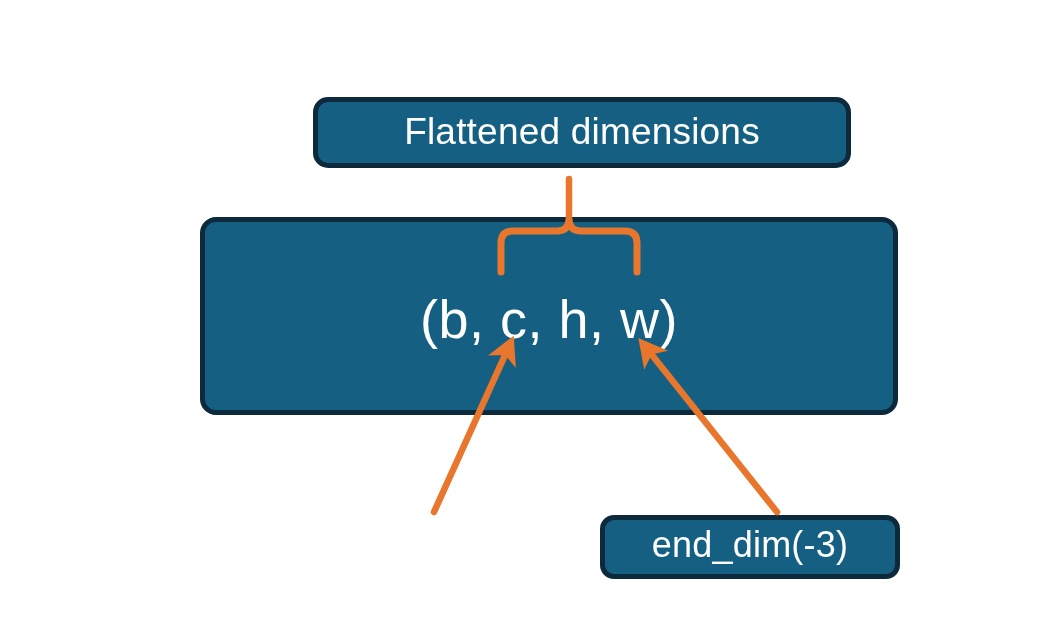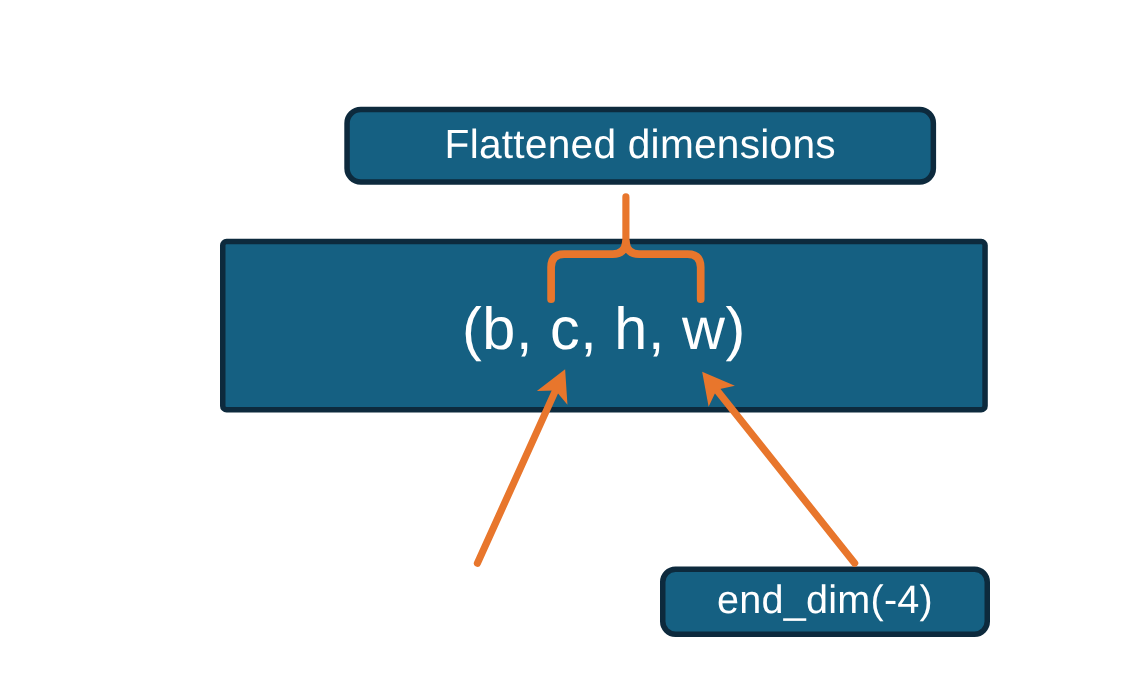--- a/index.html
+++ b/index.html
@@ -46,22 +46,22 @@
     font-size: 37px;
     letter-spacing: 0.2px;
     padding-bottom: 3px;
   }
 
   
   #box-shape {
     left: 180px;
     top: 217px;
     width: 698px;
-    height: 158px;
-    border-radius: 6px;
+    height: 198px;
+    border-radius: 16px;
   }
   #box-shape .box-label {
     font-size: 54px;
     letter-spacing: 0.5px;
     padding-top: 6px;
   }
 
   
   #box-start-dim {
     left: 270px;
@@ -103,21 +103,21 @@
   <div class="box" id="box-flattened">
     <span class="box-label">Flattened dimensions</span>
   </div>
 
   <div class="box" id="box-shape">
     <span class="box-label">(b, c, h, w)</span>
   </div>
 
 
   <div class="box" id="box-end-dim">
-    <span class="box-label">end_dim(-4)</span>
+    <span class="box-label">end_dim(-3)</span>
   </div>
 
   <svg id="annotations" viewBox="0 0 1038 632">
     <defs>
       <marker id="arrowhead" markerWidth="5.2" markerHeight="5.2" refX="3.2" refY="2.6" orient="auto" markerUnits="strokeWidth">
         <path d="M 0.2 0.25 L 4.6 2.6 L 0.2 4.95 L 1.35 2.6 Z" fill="#e8762c"></path>
       </marker>
     </defs>
 
     <path d="M 481 272

